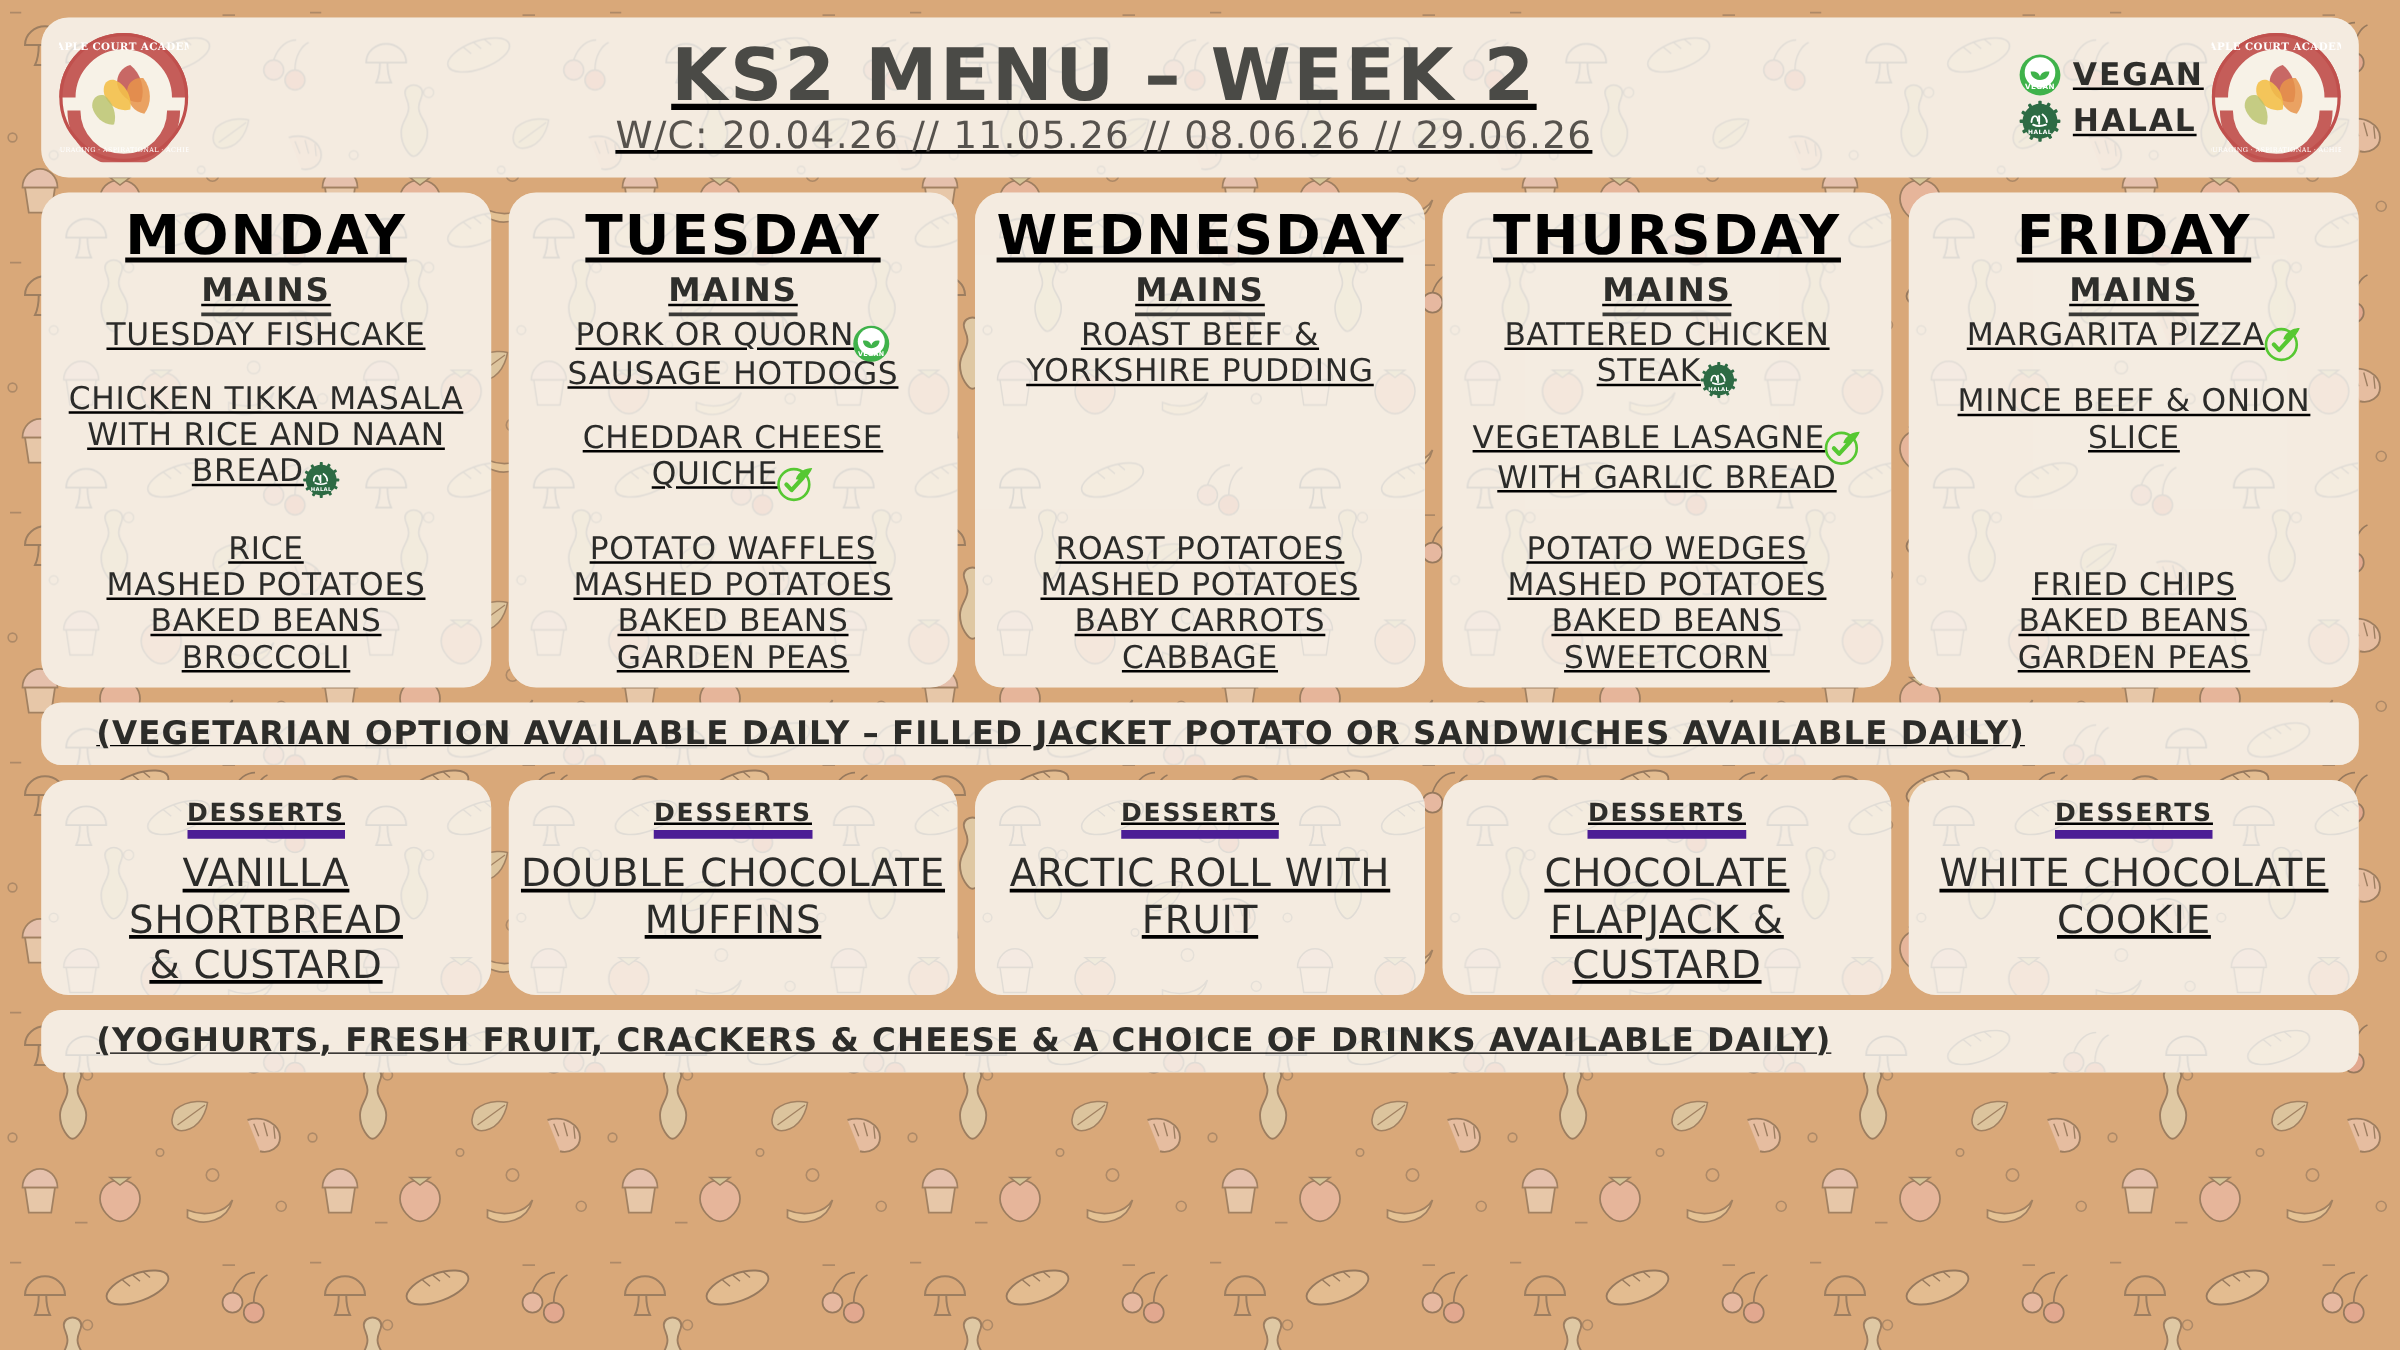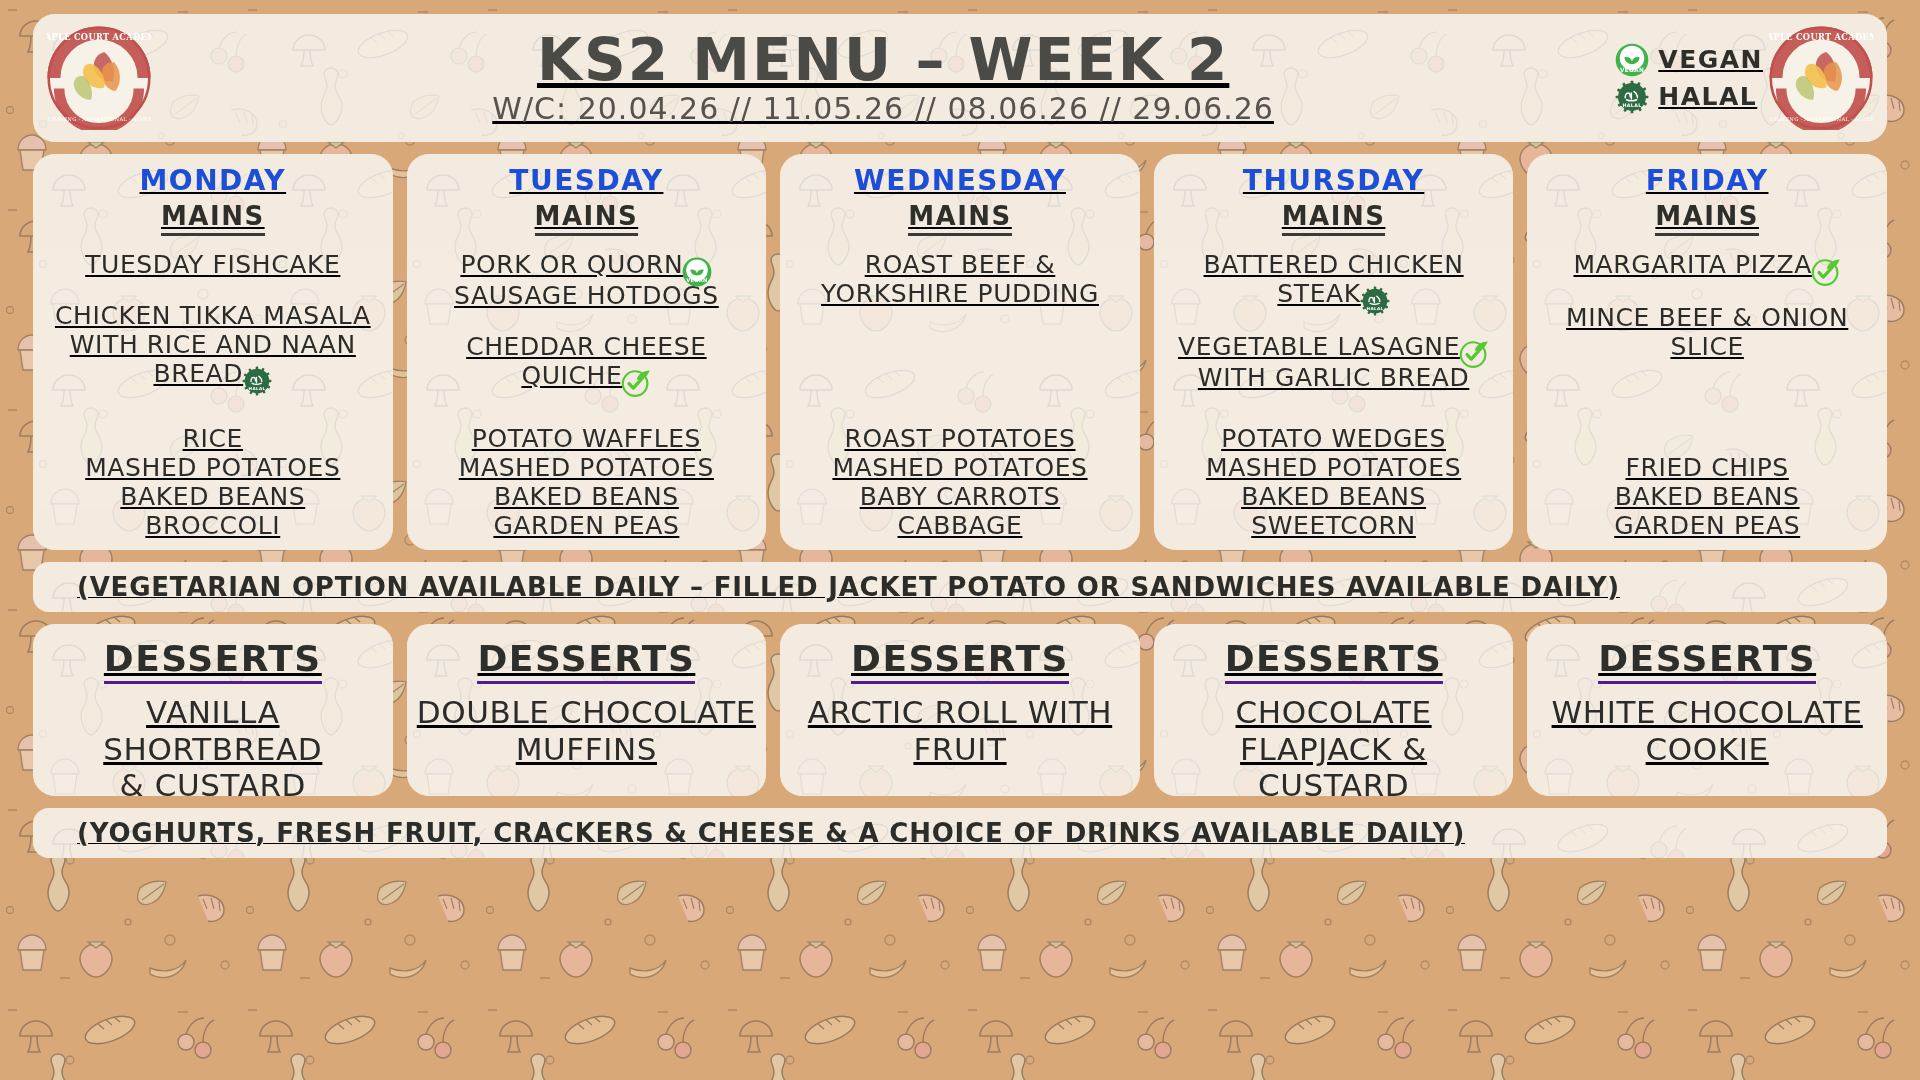--- a/index.html
+++ b/index.html
@@ -46,26 +46,26 @@
   
   .badge{flex:0 0 auto;display:inline-block;vertical-align:middle;}
   .badge-sm{width:34px;height:34px;}
   .badge-inline{width:30px;height:30px;position:relative;top:6px;margin-left:-1px;}
 
   
   .days{display:flex;gap:14px;height:396px;}
   .day{flex:1;display:flex;flex-direction:column;padding:12px 10px 10px;box-sizing:border-box;}
   .day .card-inner{height:100%;display:flex;flex-direction:column;align-items:center;}
   .day-name{
-    font-size:28px;font-weight:bold;color:#1d4ed8;letter-spacing:1.5px;
+    font-size:44px;font-weight:bold;color:#000000;letter-spacing:1.5px;
     text-align:center;line-height:1.05;margin-bottom:6px;
   }
   .section-head{
     font-size:26px;font-weight:bold;color:#2e2e2b;letter-spacing:1.5px;
-    border-bottom:3px solid #3a3a37;padding-bottom:2px;margin-bottom:14px;
+    border-bottom:3px solid #3a3a37;padding-bottom:2px;margin-bottom:0;
   }
   .meal{
     font-size:25px;color:#2b2b29;letter-spacing:.6px;text-align:center;
     line-height:1.16;margin-bottom:22px;
   }
   .meal:last-child{margin-bottom:0;}
   .sides{
     font-size:25px;color:#2b2b29;letter-spacing:.6px;text-align:center;line-height:1.16;
   }
   .spacer{flex:1 1 auto;min-height:0;}
@@ -75,22 +75,22 @@
     height:50px;display:flex;align-items:center;justify-content:center;border-radius:16px;
   }
   .strip .card-inner{width:100%;text-align:left;margin-left:44px;}
   .strip-text{font-size:26px;font-weight:bold;color:#2c2c29;letter-spacing:.8px;white-space:nowrap;}
 
   
   .desserts{display:flex;gap:14px;height:172px;}
   .dessert{flex:1;padding:14px 10px;box-sizing:border-box;}
   .dessert .card-inner{height:100%;display:flex;flex-direction:column;align-items:center;}
   .dessert-head{
-    font-size:36px;font-weight:bold;color:#2e2e2b;letter-spacing:1.5px;
-    border-bottom:3px solid #4c1d95;padding-bottom:2px;margin-bottom:10px;
+    font-size:20px;font-weight:bold;color:#2e2e2b;letter-spacing:1.5px;
+    border-bottom:7px solid #4c1d95;padding-bottom:2px;margin-bottom:10px;
   }
   .dessert-text{font-size:31px;color:#2b2b29;letter-spacing:.6px;text-align:center;line-height:1.18;}
 </style>
 </head>
 <body>
 
 <div id="bg-pattern">
   <svg xmlns="http://www.w3.org/2000/svg" width="1920" height="1080" viewBox="0 0 1920 1080" preserveAspectRatio="none">
     <defs>
       <pattern id="foodDoodles" width="240" height="200" patternUnits="userSpaceOnUse">

